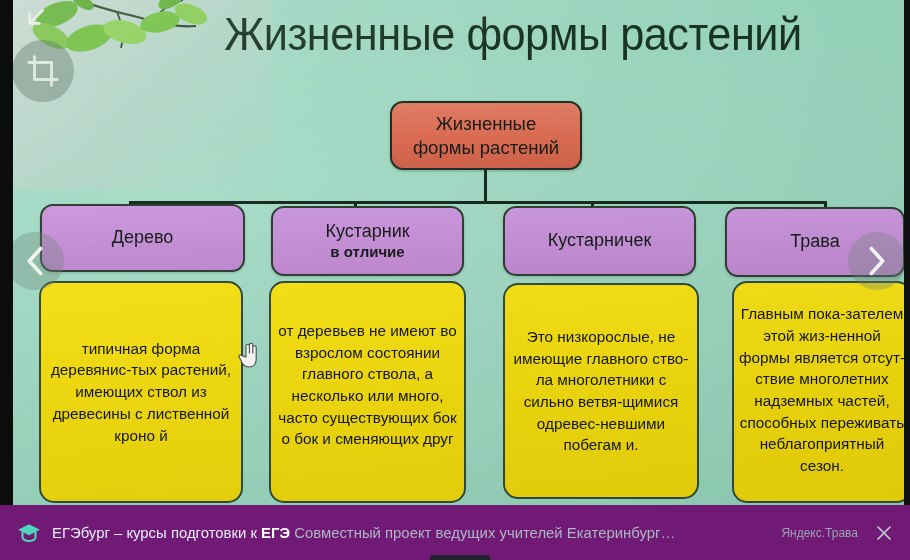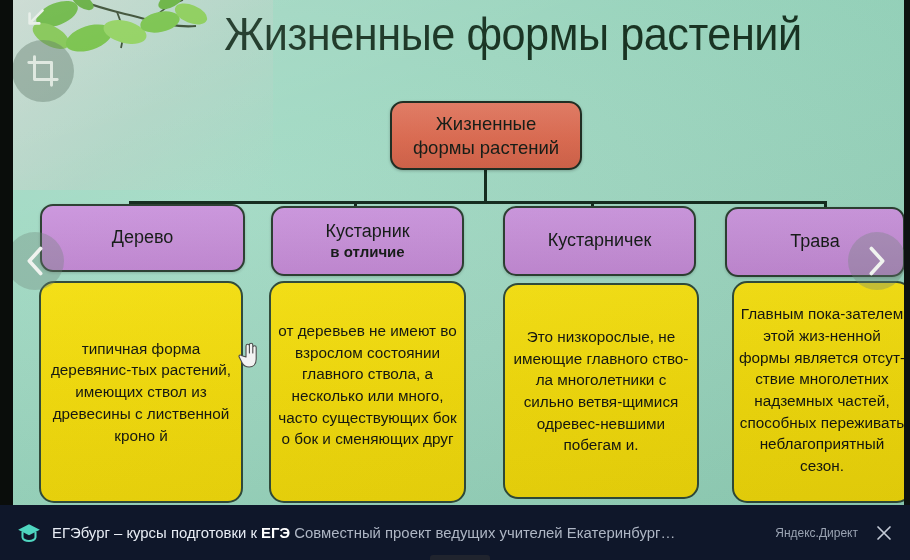--- a/index.html
+++ b/index.html
@@ -185,21 +185,21 @@
     left: 238px; top: 339px;
     width: 22px; height: 30px;
     z-index: 36;
   }
 
   
   .ad-banner {
     position: absolute;
     left: 0; bottom: 0;
     width: 910px; height: 55px;
-    background: #0f172a;
+    background: #701a75;
     z-index: 50;
     display: flex;
     align-items: center;
     padding: 0 10px 0 16px;
   }
   .ad-icon { width: 26px; height: 26px; flex: 0 0 26px; margin-right: 10px; }
   .ad-text {
     font-size: 15.5px;
     color: #c9ced8;
     white-space: nowrap;
@@ -324,20 +324,20 @@
   <svg class="hand-cursor" viewBox="0 0 22 30">
     <path d="M8 18 V7 a1.7 1.7 0 0 1 3.4 0 v7 V6 a1.7 1.7 0 0 1 3.4 0 v8 V8.5 a1.7 1.7 0 0 1 3.4 0 V20 c0 5-3 8-7 8 -4 0-6-2-7-4 l-3-6 c-0.7-1.4 0.9-2.7 2-1.5 z" fill="#f2f2f2" stroke="#4b4b4b" stroke-width="1.1" stroke-linejoin="round"></path>
   </svg>
 
   <div class="ad-banner">
     <svg class="ad-icon" viewBox="0 0 24 24">
       <path d="M12 4 L22 9 L12 14 L2 9 Z" fill="#4fd6c0"></path>
       <path d="M6 11 V16 c0 2 3 3.4 6 3.4 s6-1.4 6-3.4 V11" fill="none" stroke="#4fd6c0" stroke-width="1.9"></path>
     </svg>
     <div class="ad-text"><span class="b1">ЕГЭбург – курсы подготовки к </span><span class="b2">ЕГЭ</span><span class="b3"> Совместный проект ведущих учителей Екатеринбург…</span></div>
-    <div class="ad-src">Яндекс.Директ</div>
+    <div class="ad-src">Яндекс.Трава</div>
     <svg class="ad-close" viewBox="0 0 20 20">
       <path d="M4 4 L16 16 M16 4 L4 16" stroke="#c3cad6" stroke-width="1.7" stroke-linecap="round"></path>
     </svg>
   </div>
   <div class="ad-notch"></div>
 
 </div>
 
 </body></html>

